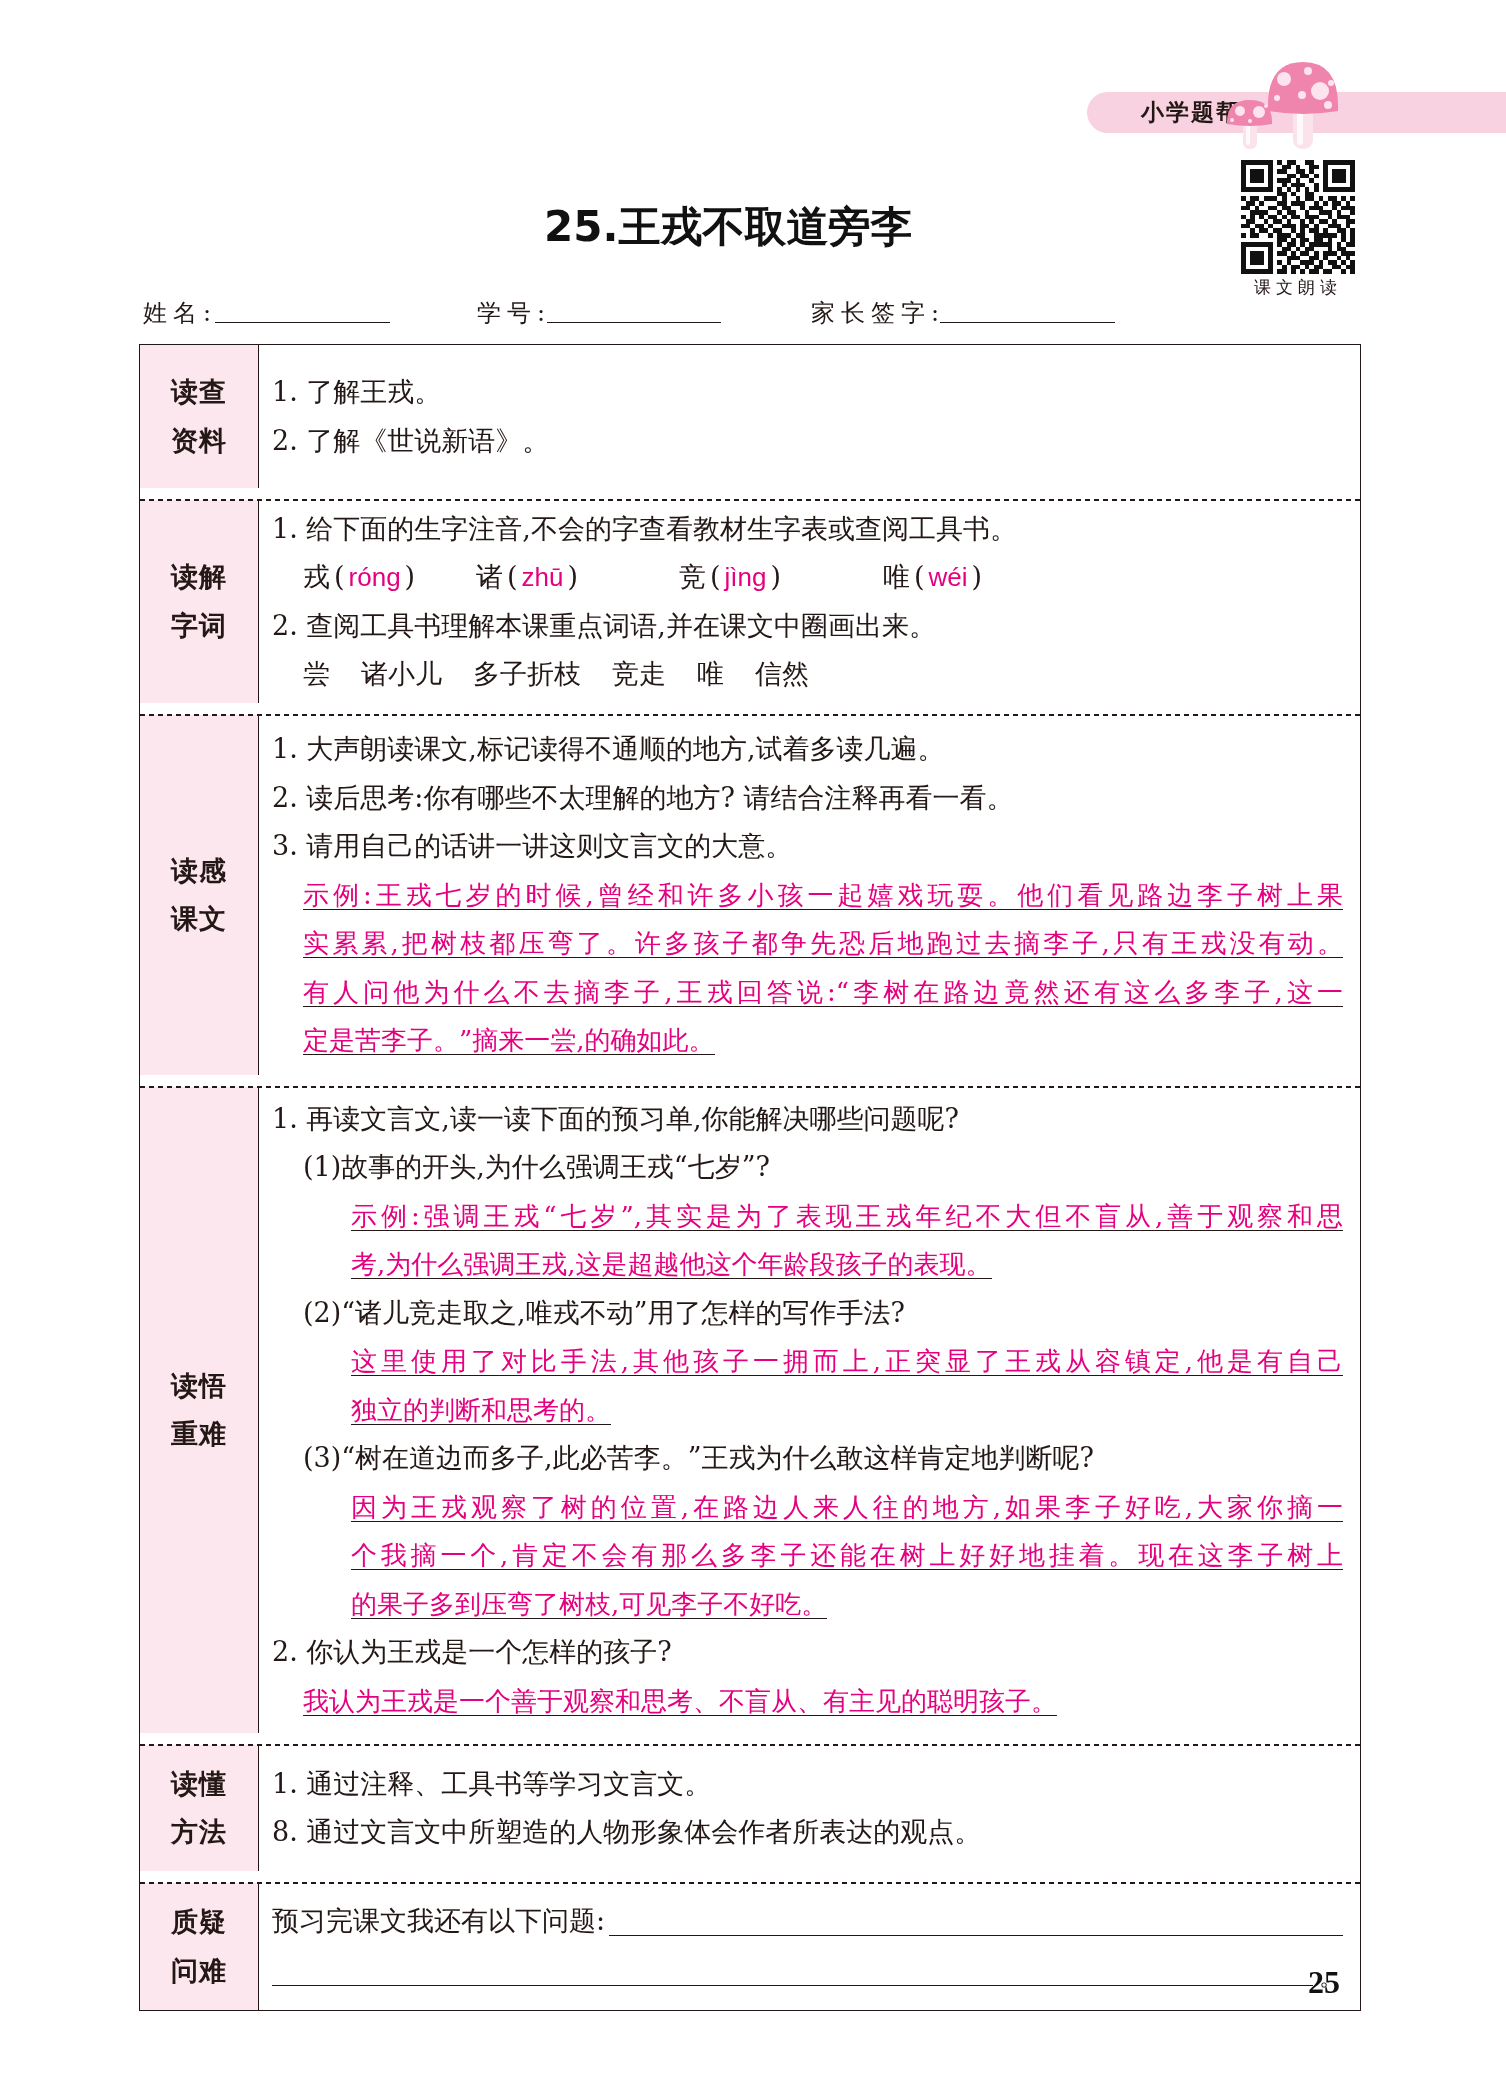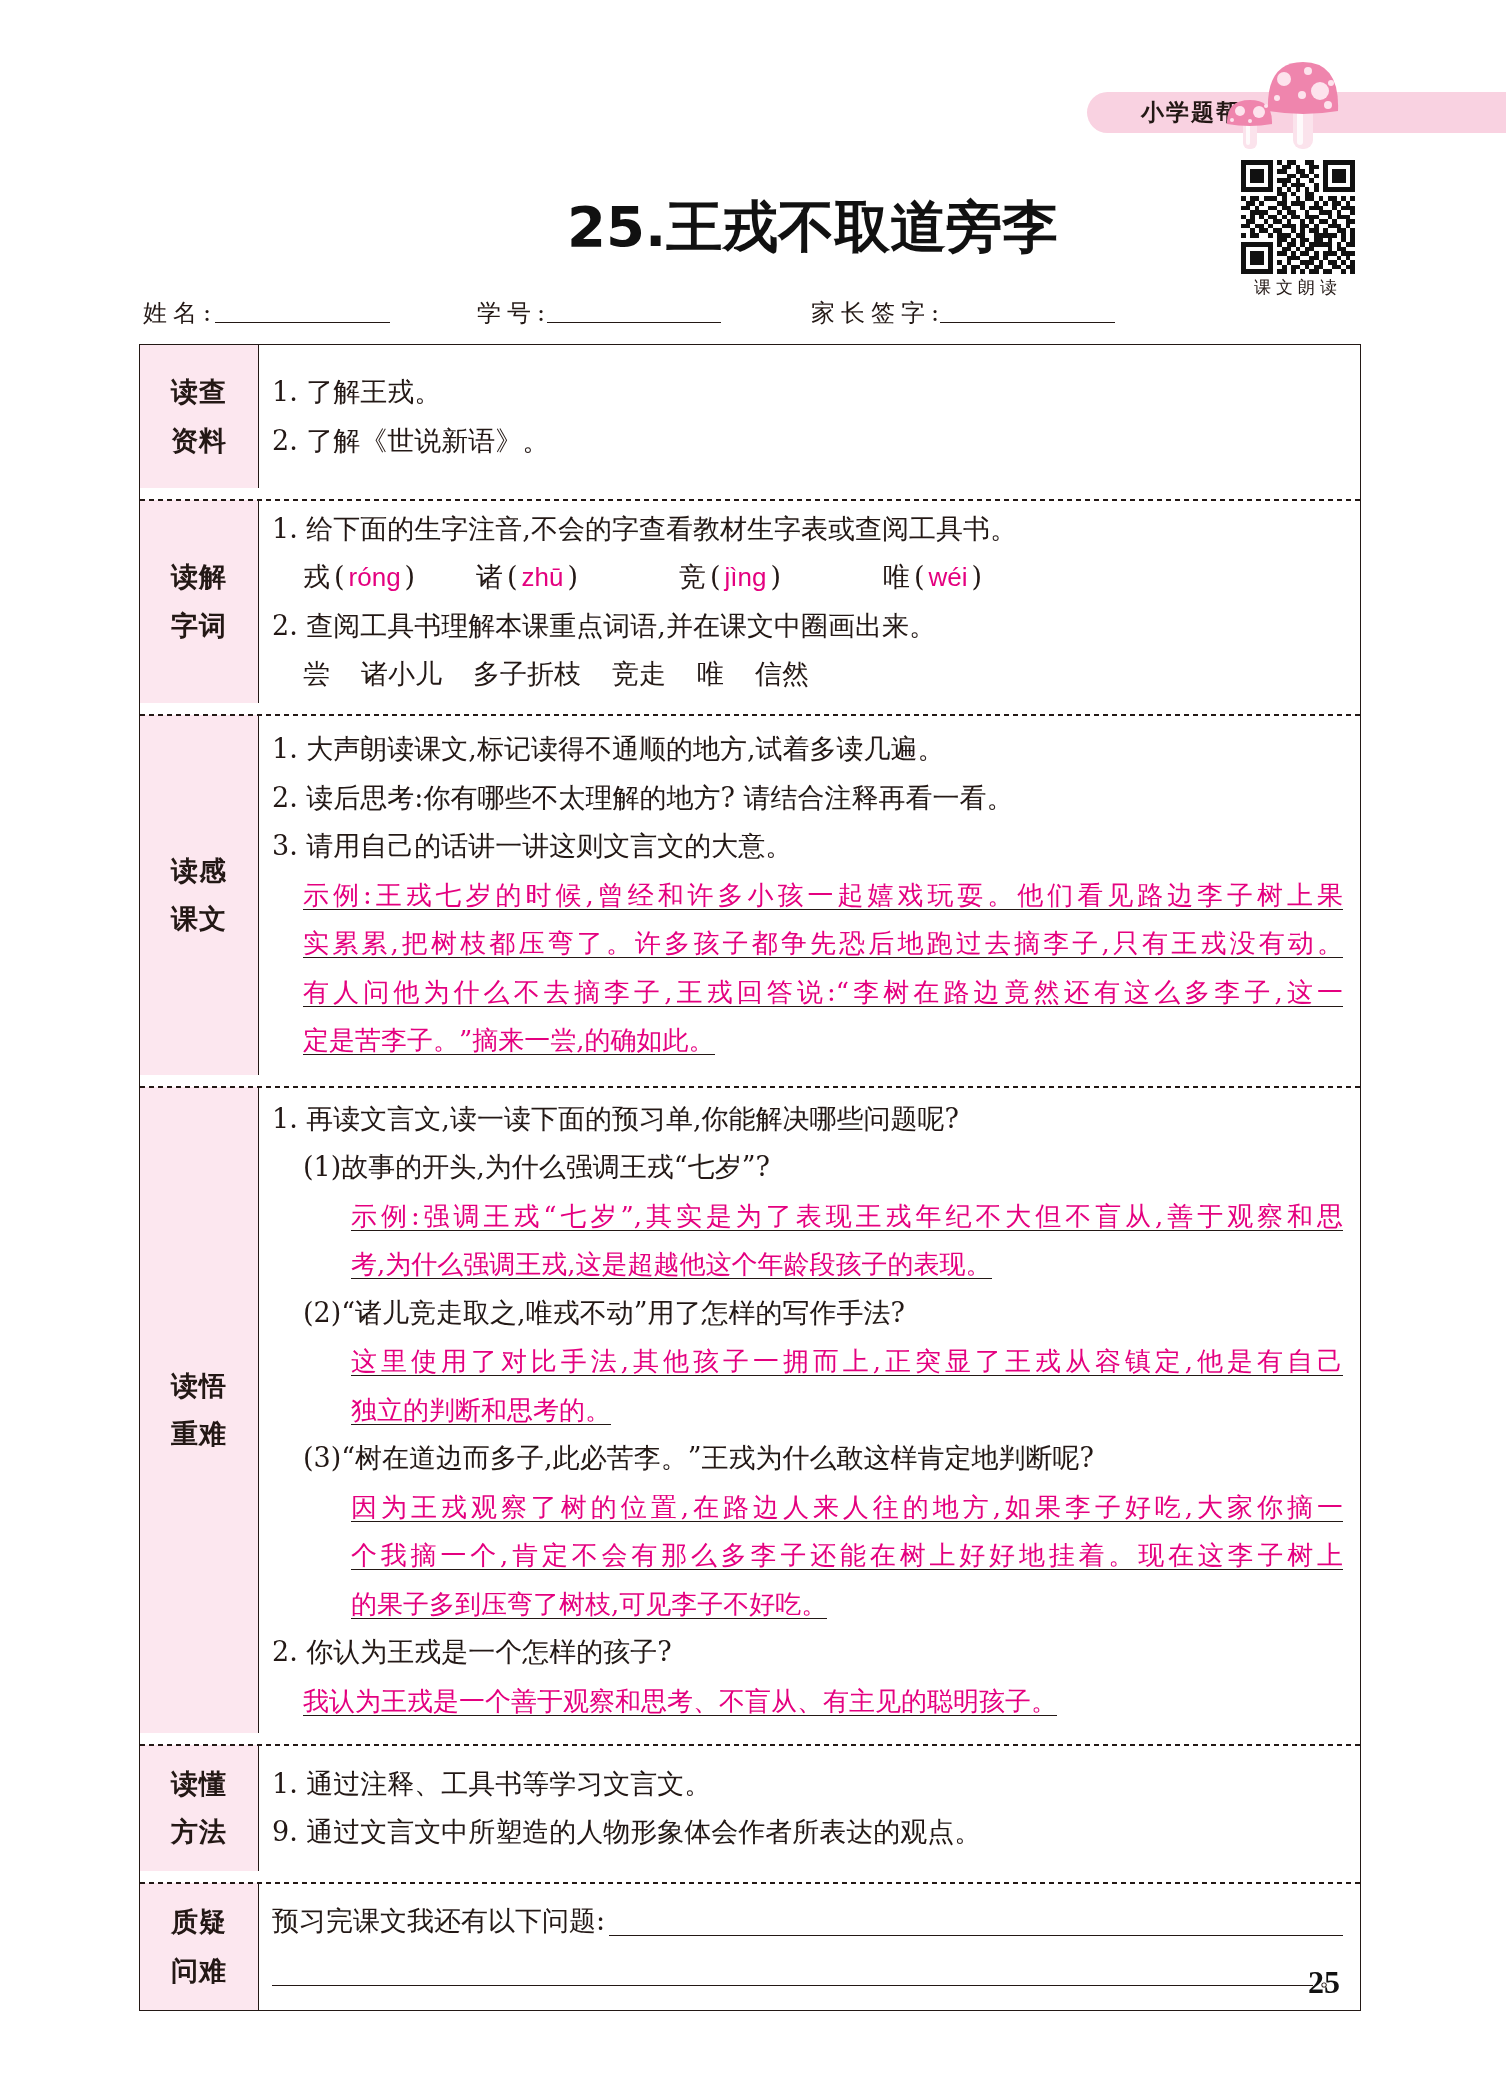--- a/index.html
+++ b/index.html
@@ -24,23 +24,23 @@
   }
   .mushrooms { left: 1220px; top: 55px; width: 125px; height: 95px; }
   .qr { left: 1241px; top: 160px; width: 114px; height: 114px; }
   .qr svg { width: 114px; height: 114px; display: block; }
   .qr-caption {
     left: 1254px; top: 276px; font-size: 17px; letter-spacing: 5px;
     white-space: nowrap; color: #231815;
   }
 
   .title {
-    left: 567px; top: 204px; height: 46px; line-height: 46px;
+    left: 544px; top: 204px; height: 46px; line-height: 46px;
     font-family: "DejaVu Sans", "Liberation Sans", sans-serif;
-    font-size: 56px; font-weight: bold; white-space: nowrap; color: #111; text-align: right;
+    font-size: 42px; font-weight: bold; white-space: nowrap; color: #111; text-align: right;
   }
 
   .info-label {
     top: 298px; height: 30px; line-height: 30px;
     font-size: 24px; letter-spacing: 6px; white-space: nowrap;
   }
   .info-blank { top: 322px; height: 0; border-bottom: 1.5px solid #231815; }
 
   
   .table {
@@ -251,21 +251,21 @@
     </div>
   </div>
 
   <div class="row sep" style="height:126px">
     <div class="label-cell">
       <div>读懂</div>
       <div>方法</div>
     </div>
     <div class="content-cell">
       <div class="line">1. 通过注释、工具书等学习文言文。</div>
-      <div class="line">9. 通过文言文中所塑造的人物形象体会作者所表达的观点。</div>
+      <div class="line">8. 通过文言文中所塑造的人物形象体会作者所表达的观点。</div>
     </div>
   </div>
 
   <div class="row sep" style="height:127px">
     <div class="label-cell">
       <div>质疑</div>
       <div>问难</div>
     </div>
     <div class="content-cell">
       <div class="line flexline" style="height:50px">

